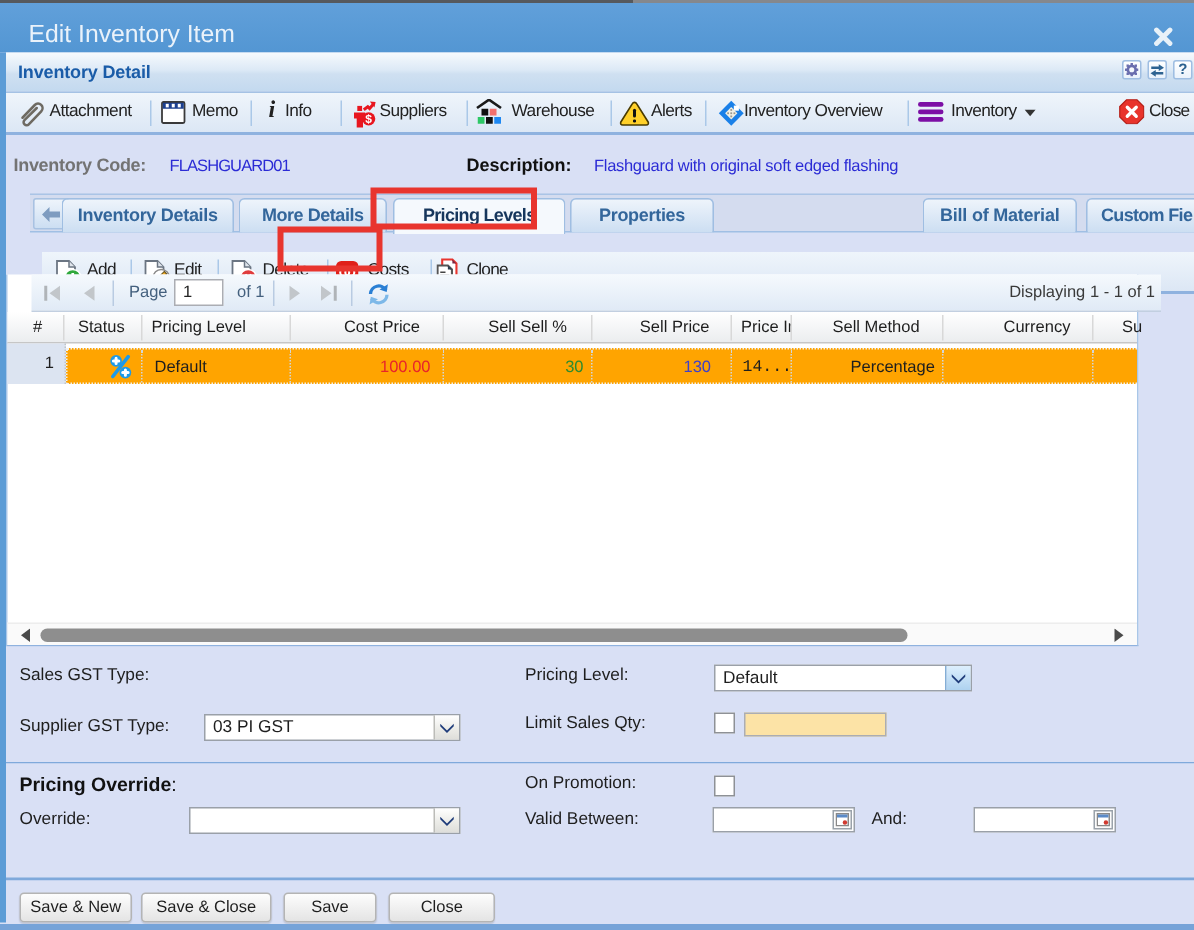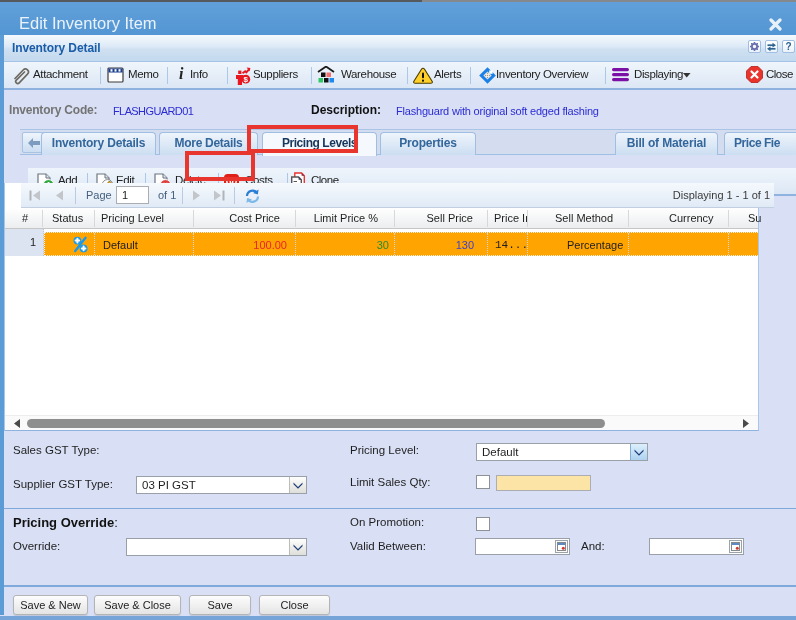--- a/index.html
+++ b/index.html
@@ -159,21 +159,21 @@
     </g>
   </svg>
   <div class="tbtext" style="left:492px;">Inventory Overview</div>
   <div class="sep1" style="left:601px;top:5px;height:17px;"></div>
 
   <svg class="abs" style="left:608px;top:5px" width="18" height="16">
     <rect x="0" y="1" width="17" height="3.2" rx="1.6" fill="#7c0fa5"></rect>
     <rect x="0" y="6" width="17" height="3.2" rx="1.6" fill="#7c0fa5"></rect>
     <rect x="0" y="11" width="17" height="3.2" rx="1.6" fill="#7c0fa5"></rect>
   </svg>
-  <div class="tbtext" style="left:630px;letter-spacing:-0.4px;">Displaying</div>
+  <div class="tbtext" style="left:630px;letter-spacing:-0.4px;">Inventory</div>
   <svg class="abs" style="left:679px;top:11px" width="8" height="5">
       <path d="M0 0 L7.5 0 L3.75 4.5 Z" fill="#333"></path>
     </svg>
 
   <svg class="abs" style="left:742px;top:4px" width="17" height="17">
     <path d="M5 0.5 L12 0.5 L16.5 5 L16.5 12 L12 16.5 L5 16.5 L0.5 12 L0.5 5 Z" fill="#e8342c" stroke="#b51f18" stroke-width="0.8"></path>
     <path d="M5.5 5.5 L11.5 11.5 M11.5 5.5 L5.5 11.5" stroke="#fff" stroke-width="2.2" stroke-linecap="round"></path>
   </svg>
   <div class="tbtext" style="left:762px;letter-spacing:-0.5px;">Close</div>
 </div>
@@ -188,21 +188,21 @@
   <div class="abs" style="left:2px;top:2px;width:24px;height:21px;background:linear-gradient(#eef4fb,#ccdef2);border:1px solid #a8c2e2;border-radius:2px;">
     <svg width="12" height="10" style="position:absolute;left:5px;top:5px">
         <path d="M5 0 L5 3 L12 3 L12 7 L5 7 L5 10 L0 5 Z" fill="#7e9cc0"></path>
       </svg>
   </div>
   <div class="tab" style="left:21px;width:115px;">Inventory Details</div>
   <div class="tab" style="left:139px;width:99px;letter-spacing:-0.3px;">More Details</div>
   <div class="tab active" style="left:242px;width:115px;letter-spacing:-0.45px;">Pricing Levels</div>
   <div class="tab" style="left:360px;width:96px;letter-spacing:-0.2px;">Properties</div>
   <div class="tab" style="left:595px;width:103px;letter-spacing:-0.15px;">Bill of Material</div>
-  <div class="tab" style="left:704px;width:73px;overflow:hidden;text-align:left;padding-left:9px;letter-spacing:-0.45px;border-right:none;border-radius:4px 0 0 0;">Price Fie</div>
+  <div class="tab" style="left:704px;width:73px;overflow:hidden;text-align:left;padding-left:9px;letter-spacing:-0.45px;border-right:none;border-radius:4px 0 0 0;">Custom Fie</div>
   <svg width="14" height="12" style="position:absolute;left:776px;top:7px">
       <path d="M8 0 L8 3.5 L0 3.5 L0 8.5 L8 8.5 L8 12 L14 6 Z" fill="#3a6ea5"></path>
     </svg>
 </div>
 <div class="abs" id="tb2">
 
   <svg class="abs" style="left:9px;top:5px" width="18" height="18">
     <path d="M1 1 L9 1 L13 5 L13 16 L1 16 Z" fill="#fff" stroke="#6b7582" stroke-width="1.2"></path>
     <path d="M9 1 L9 5 L13 5" fill="#dfe5ec" stroke="#6b7582" stroke-width="1"></path>
     <circle cx="11.5" cy="12" r="5.4" fill="#2fa83c" stroke="#fff" stroke-width="1"></circle>
@@ -285,21 +285,21 @@
     <div class="gdiv" style="left:290px;"></div>
     <div class="gdiv" style="left:389px;"></div>
     <div class="gdiv" style="left:482px;"></div>
     <div class="gdiv" style="left:522px;"></div>
     <div class="gdiv" style="left:623px;"></div>
     <div class="gdiv" style="left:723px;"></div>
     <div class="ghl" style="left:17px;">#</div>
     <div class="ghl" style="left:47px;">Status</div>
     <div class="ghl" style="left:96px;">Pricing Level</div>
     <div class="ghl" style="right:478px;">Cost Price</div>
-    <div class="ghl" style="right:380px;">Limit Price %</div>
+    <div class="ghl" style="right:380px;">Sell Sell %</div>
     <div class="ghl" style="right:285px;">Sell Price</div>
     <div class="ghl" style="left:489px;width:33px;overflow:hidden;">Price In</div>
     <div class="ghl" style="left:550px;">Sell Method</div>
     <div class="ghl" style="left:664px;">Currency</div>
     <div class="ghl" style="left:743px;">Su</div>
   </div>
   <div id="grow">
     <div class="abs" style="left:49px;top:0;width:1px;height:22px;border-left:1px dotted #d2d6d9;"></div>
     <div class="abs" style="left:148px;top:0;width:1px;height:22px;border-left:1px dotted #d2d6d9;"></div>
     <div class="abs" style="left:250px;top:0;width:1px;height:22px;border-left:1px dotted #d2d6d9;"></div>

